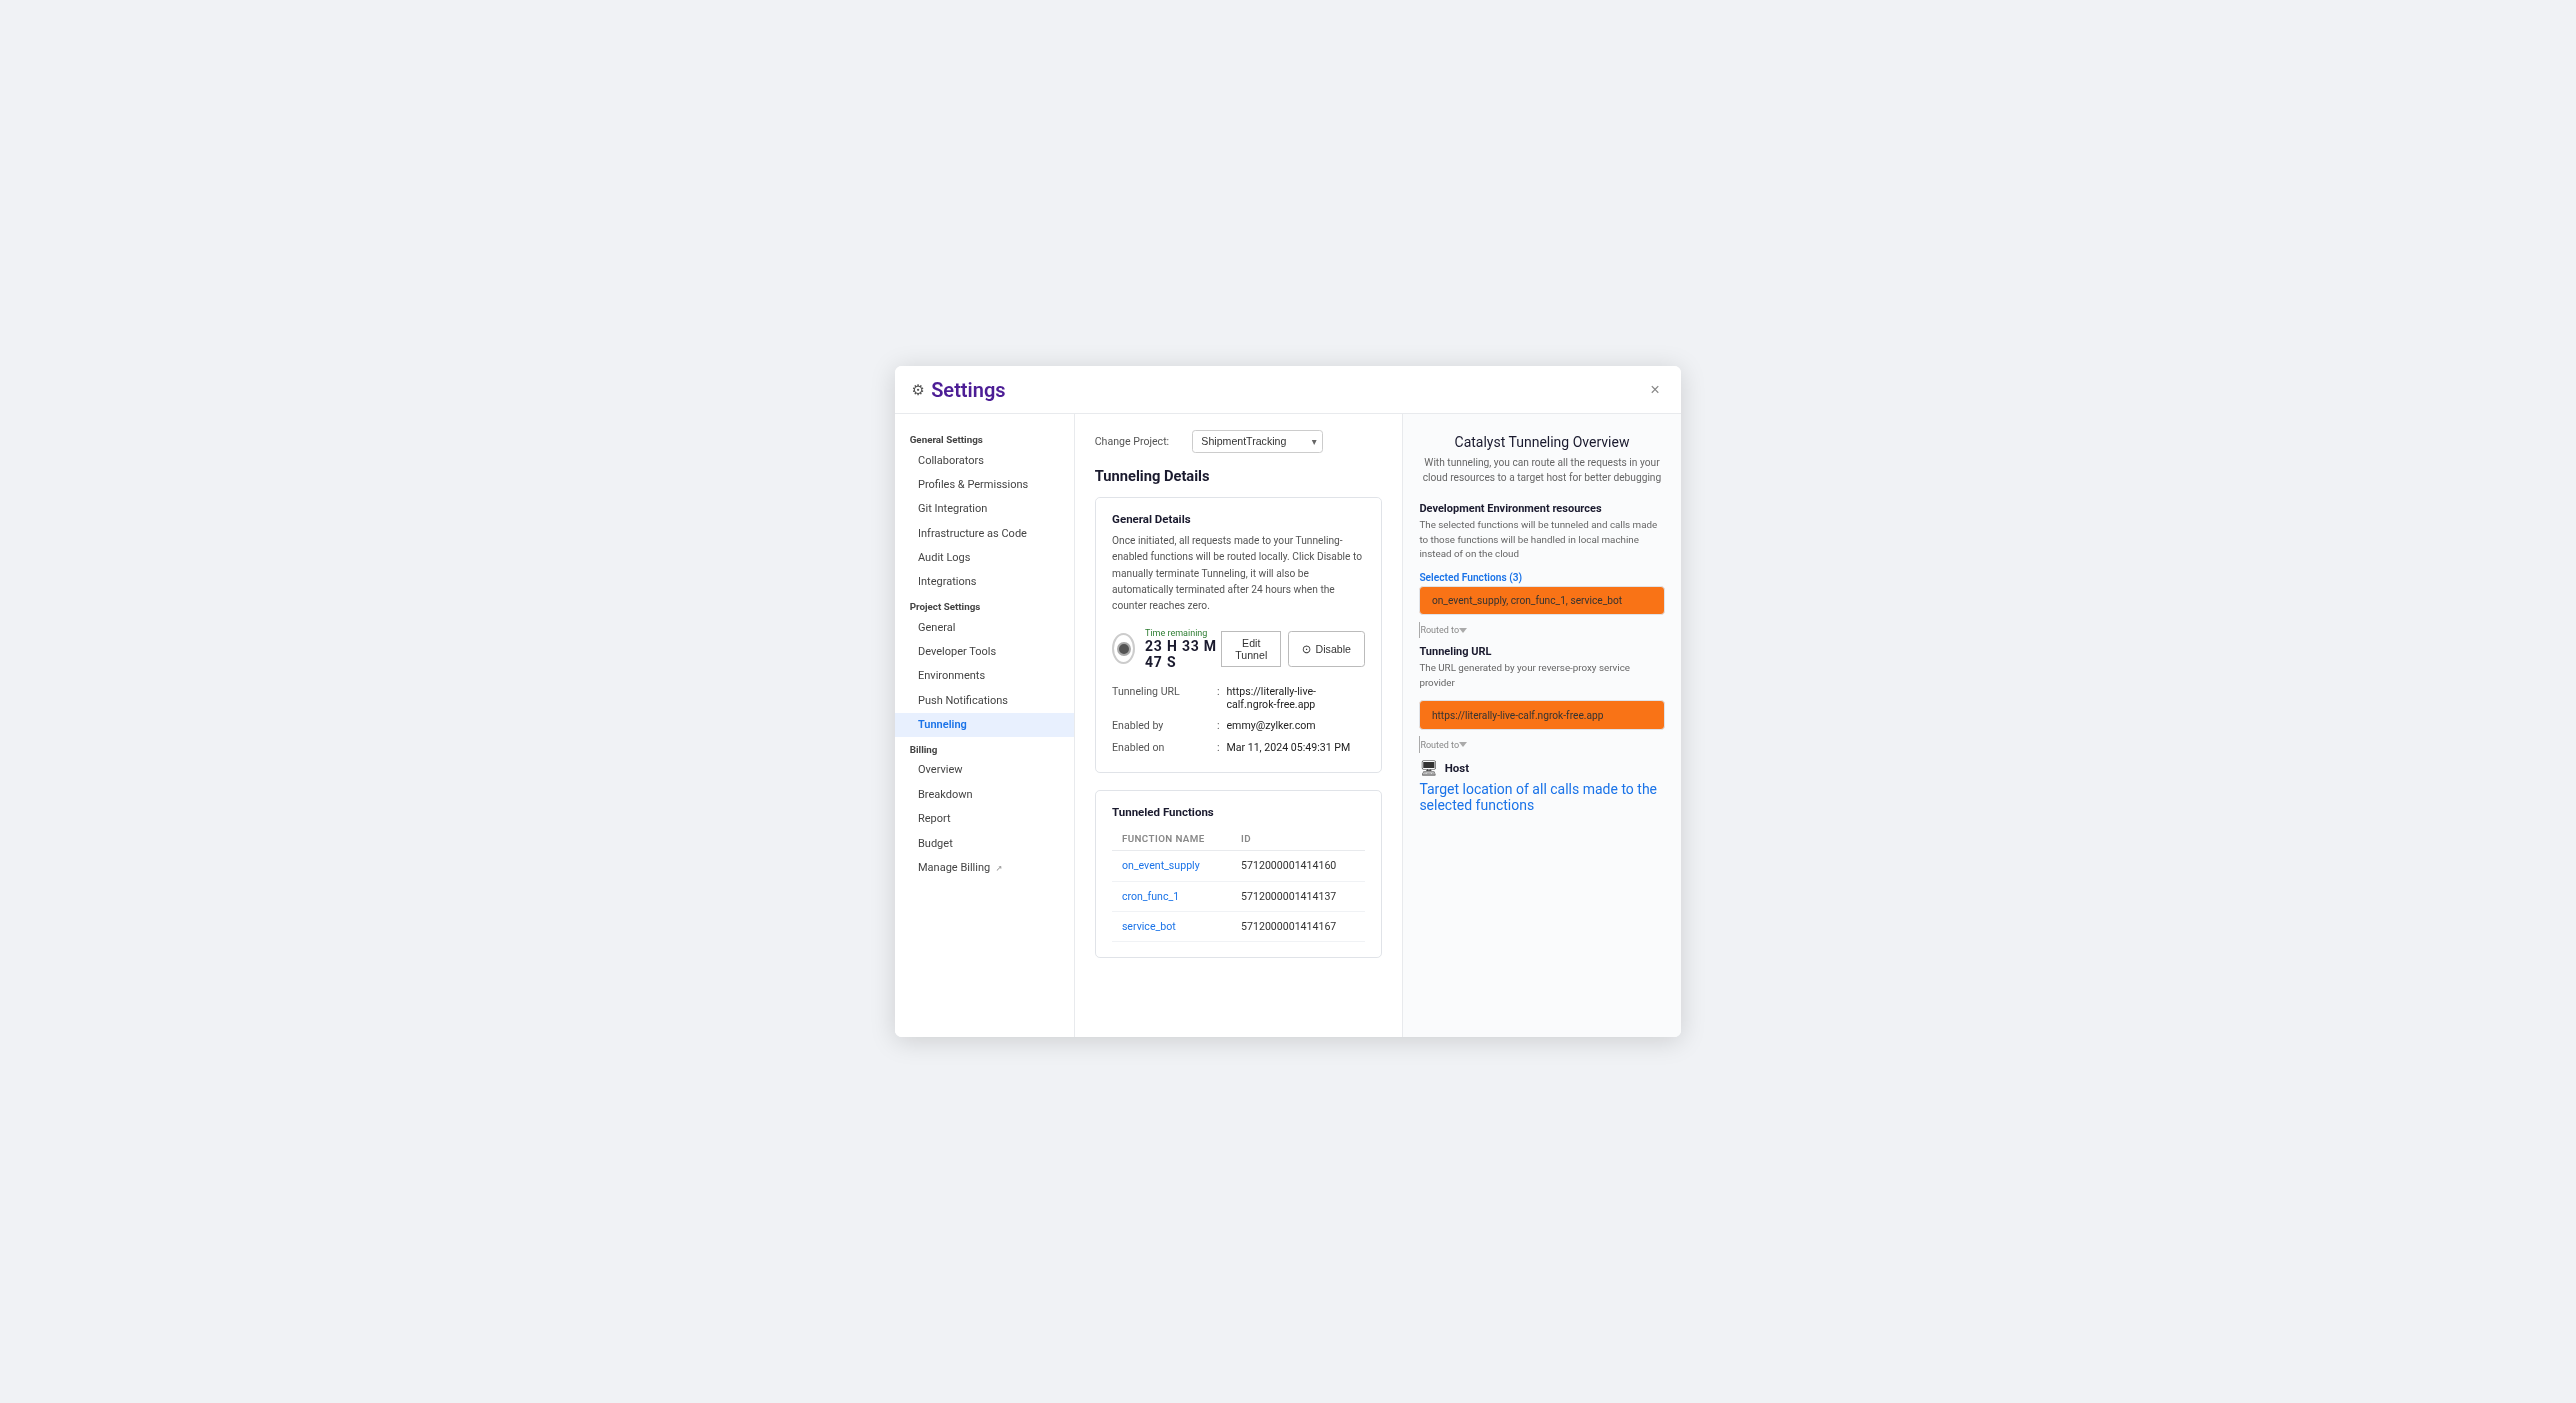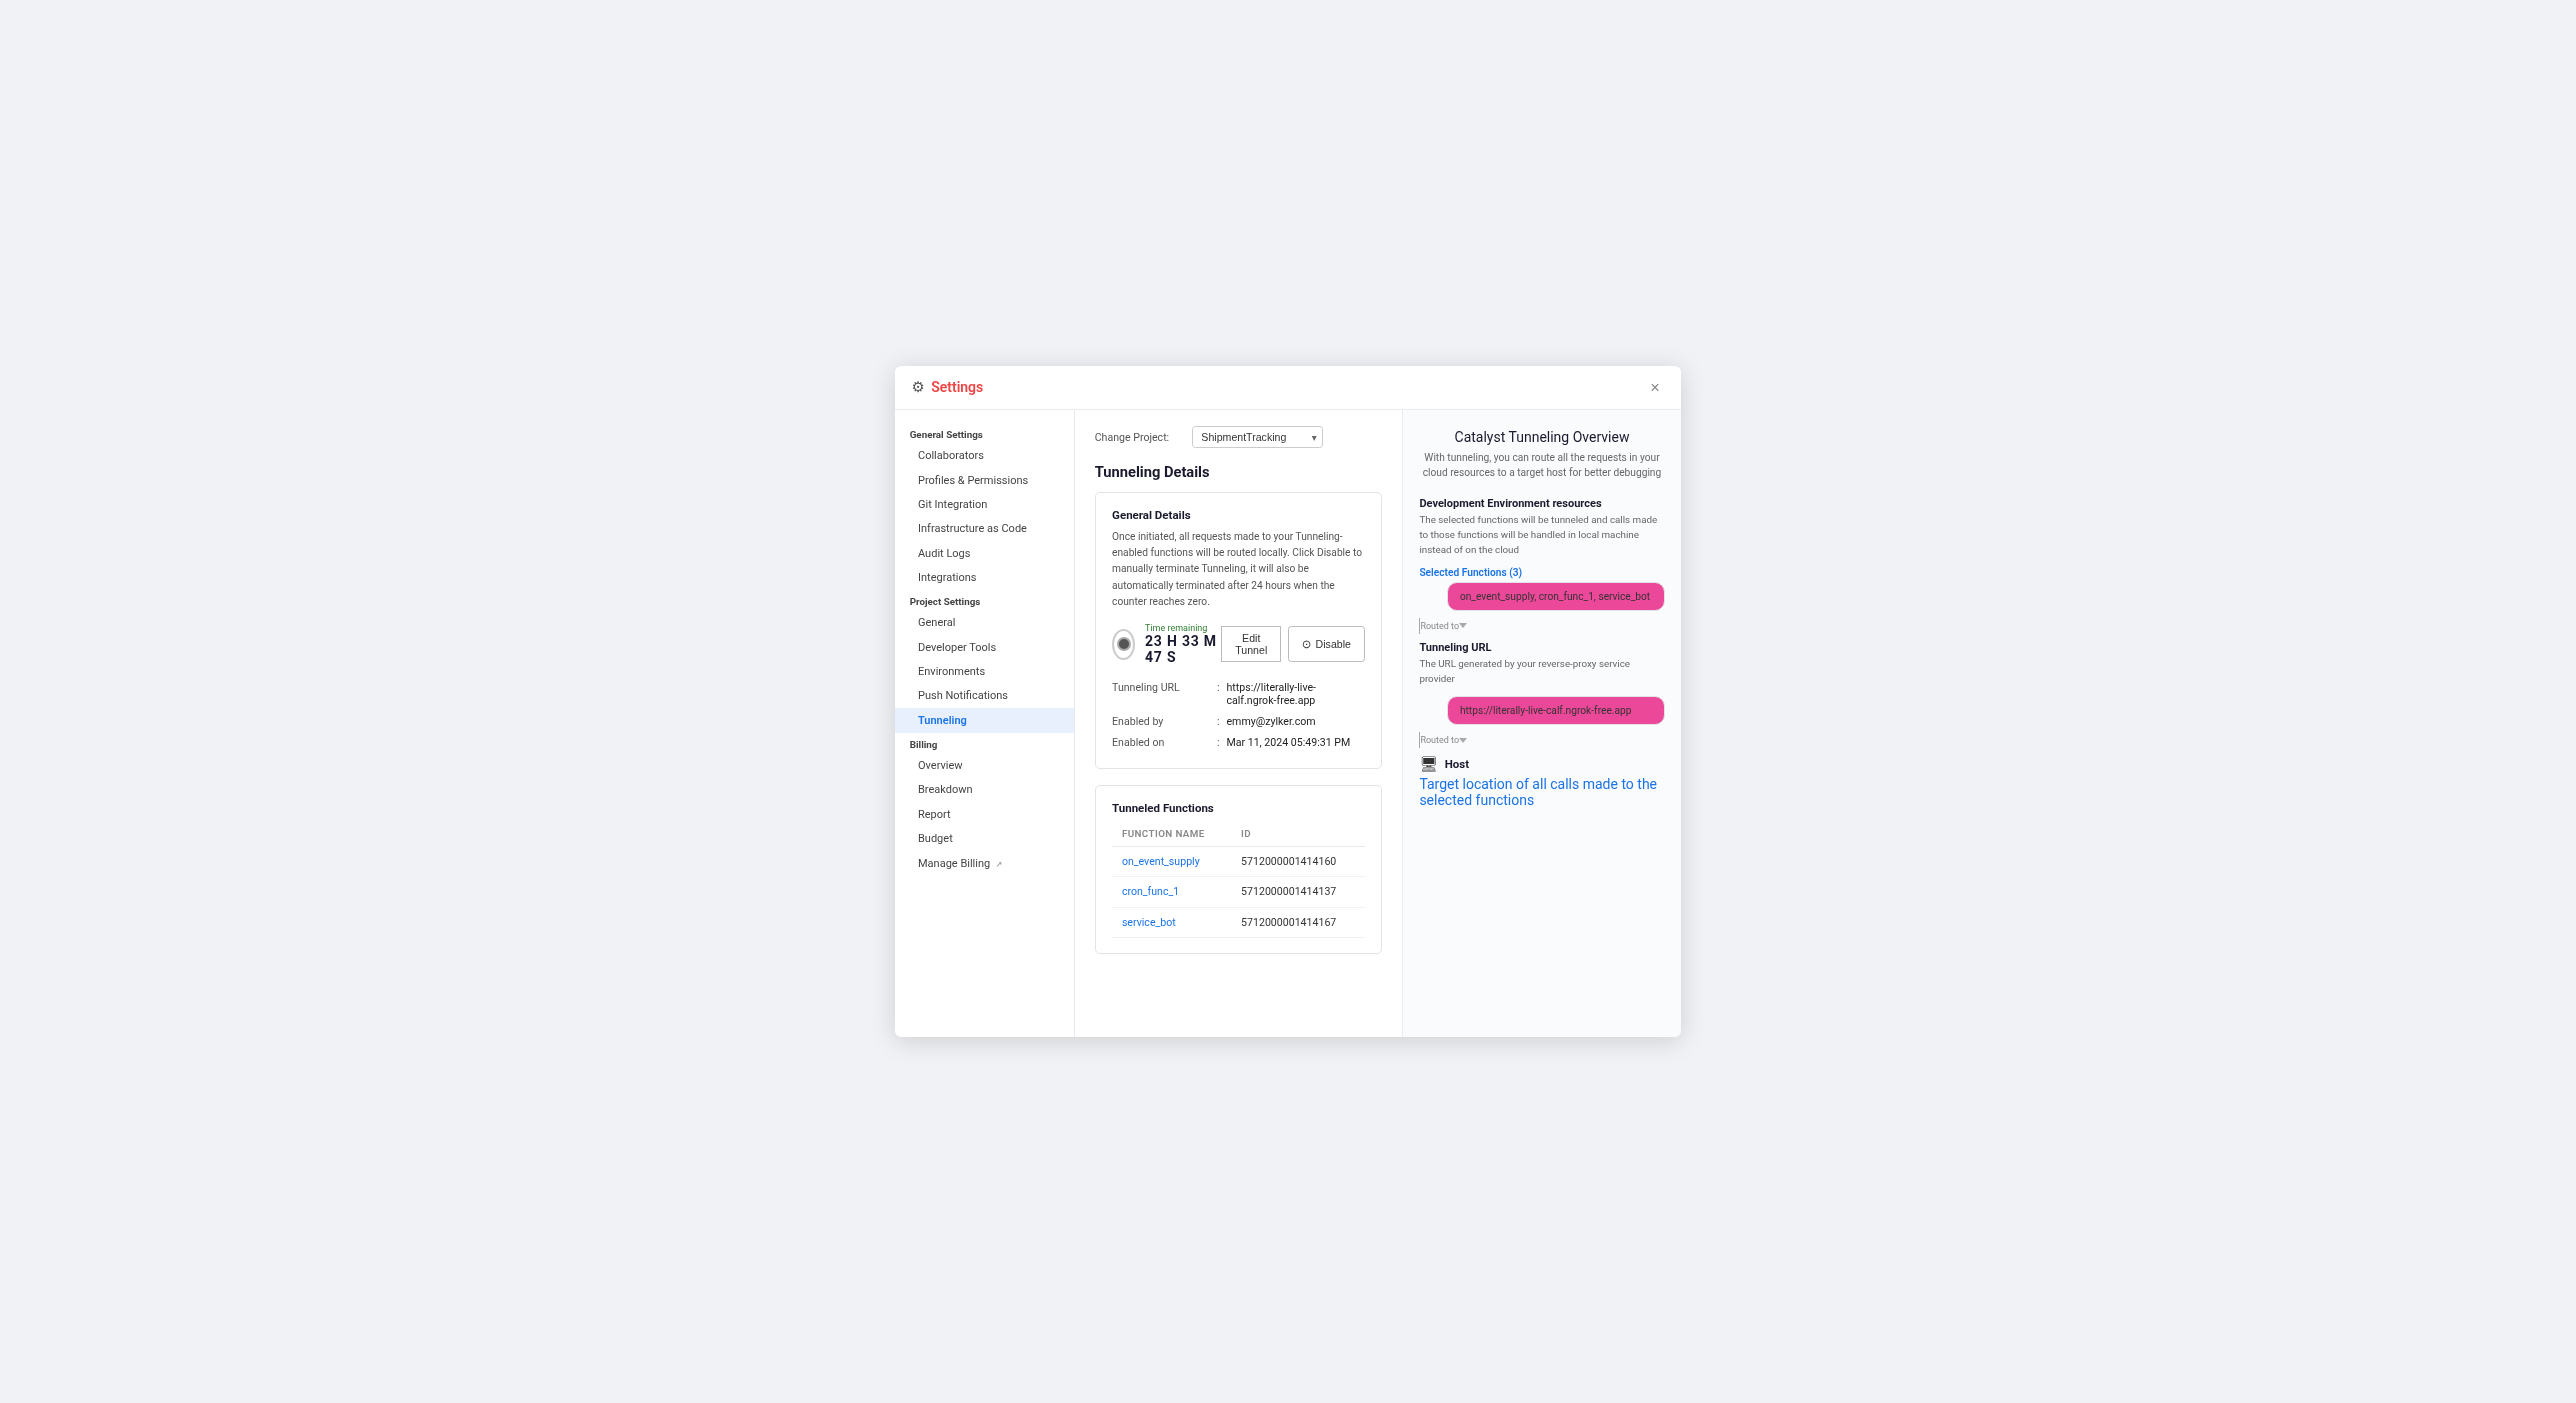--- a/index.html
+++ b/index.html
@@ -35,23 +35,23 @@
     .modal-title-row {
       display: flex;
       align-items: center;
       gap: 6.6px;
     }
     .settings-icon {
       font-size: 14.7px;
       color: #555;
     }
     .modal-title {
-      font-size: 14px;
+      font-size: 20px;
       font-weight: 600;
-      color: #ef4444;
+      color: #4c1d95;
     }
     .close-btn {
       background: none;
       border: none;
       font-size: 16.4px;
       color: #888;
       cursor: pointer;
       line-height: 1;
       padding: 1.6px 4.9px;
     }
@@ -304,28 +304,27 @@
       line-height: 1.5;
       margin-bottom: 6.6px;
     }
     .rp-tag-link {
       font-size: 10.2px;
       font-weight: 600;
       color: #1a73e8;
       margin-bottom: 3.3px;
     }
     .rp-box {
-      background: #ec4899;
+      background: #f97316;
       border: 0.8px solid #e0e3e8;
-      border-radius: 10px;
+      border-radius: 4px;
       padding: 8.2px 11.5px;
       font-size: 10.2px;
       color: #333;
       margin-bottom: 6.6px;
-      margin-left: 28px;
     }
     .routed-to-container {
       display: flex;
       flex-direction: row;
       align-items: center;
       margin: 6.6px 0;
     }
     .arrow-line {
       width: 0.8px;
       height: 16.4px;

